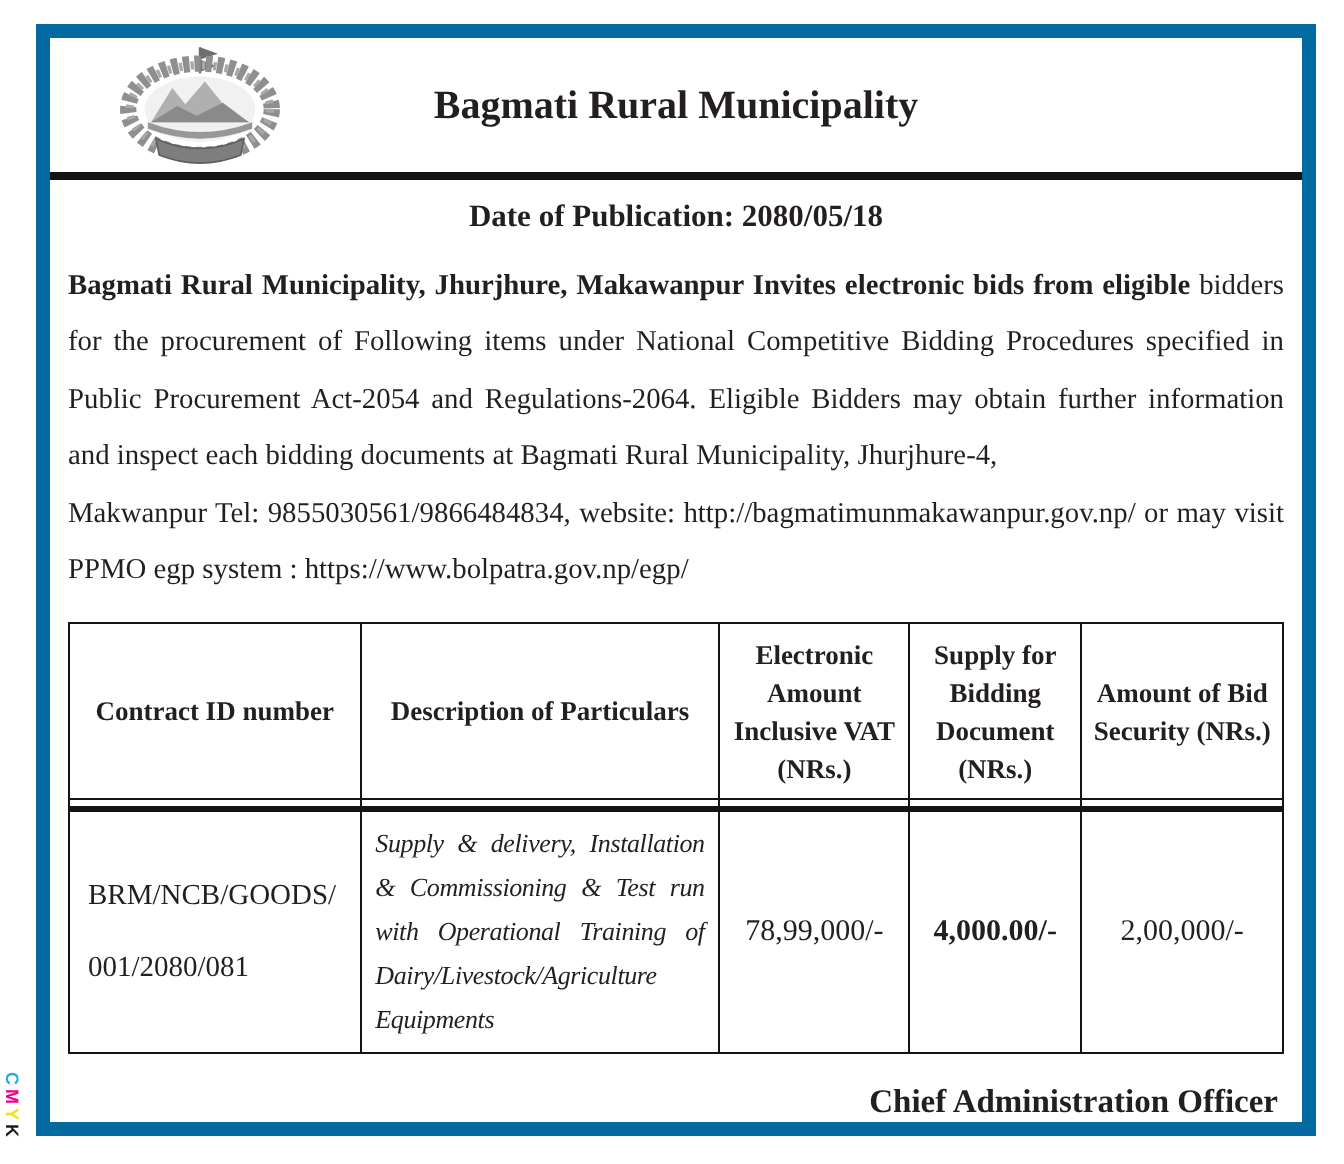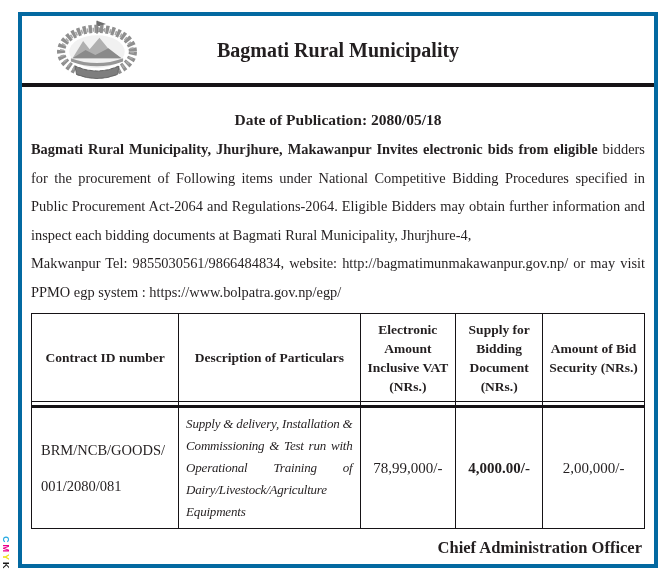--- a/index.html
+++ b/index.html
@@ -2,37 +2,37 @@
 <html><head>
 <meta charset="utf-8">
 <style>
   html,body{margin:0;padding:0;background:#ffffff;}
   .page{
     position:relative;width:672px;height:582px;background:#ffffff;
     font-family:"Liberation Serif", serif;color:#231f20;overflow:hidden;
   }
   .frame{
     position:absolute;left:18px;top:12px;width:640px;height:556px;
-    box-sizing:border-box;border:4px solid #0369a1;background:#ffffff;
+    box-sizing:border-box;border:7px solid #0369a1;background:#ffffff;
     display:flex;flex-direction:column;
   }
   .header-box{
     position:relative;flex:0 0 71px;box-sizing:border-box;
     border-bottom:4px solid #161316;
     display:flex;align-items:center;justify-content:center;
   }
   .logo{position:absolute;left:32px;top:3px;width:86px;height:62px;}
   .titles{text-align:center;}
   .title-main{font-size:20px;font-weight:700;line-height:26px;}
   .title-sub{font-size:18.5px;font-weight:700;line-height:25px;}
   .banner{
     flex:0 0 30px;background:#231f20;color:#ffffff;
     font-weight:700;font-size:18.5px;text-align:center;line-height:30px;
   }
-  .content{flex:1;box-sizing:border-box;padding:22px 9px 0;display:flex;flex-direction:column;}
+  .content{flex:1;box-sizing:border-box;padding:8px 9px 0;display:flex;flex-direction:column;justify-content:space-between;}
   .pub-date{text-align:center;font-weight:700;font-size:15.5px;margin:2px 0 4px;}
   .notice-text{margin:2px 0 7px;font-size:14.4px;line-height:28.5px;text-align:justify;}
   .bid-table{width:100%;border-collapse:collapse;table-layout:fixed;}
   .bid-table th,.bid-table td{border:1.5px solid #161316;box-sizing:border-box;}
   .bid-table thead th{
     font-size:13.5px;font-weight:700;height:88px;padding:2px 4px;
     vertical-align:middle;text-align:center;line-height:19px;
   }
   .bid-table tr.spacer td{height:5px;padding:0;border-bottom:3px solid #161316;}
   .bid-table tbody td{vertical-align:middle;}
@@ -85,21 +85,21 @@
       </div>
     </div>
 
 
     <div class="content">
 
       <div class="pub-date">Date of Publication: 2080/05/18</div>
 
       <p class="notice-text">
         <b>Bagmati Rural Municipality, Jhurjhure, Makawanpur Invites electronic bids from eligible</b>
-        <span>bidders for the procurement of Following items under National Competitive Bidding Procedures specified in Public Procurement Act-2064 and Regulations-2064. Eligible Bidders may obtain further information and inspect each bidding documents at Bagmati Rural Municipality, Jhurjhure-4,</span>
+        <span>bidders for the procurement of Following items under National Competitive Bidding Procedures specified in Public Procurement Act-2054 and Regulations-2064. Eligible Bidders may obtain further information and inspect each bidding documents at Bagmati Rural Municipality, Jhurjhure-4,</span>
         <br>
         <span>Makwanpur Tel: 9855030561/9866484834, website: http://bagmatimunmakawanpur.gov.np/ or may visit PPMO egp system : https://www.bolpatra.gov.np/egp/</span>
       </p>
 
       <table class="bid-table">
         <colgroup>
           <col style="width:24%">
           <col style="width:29.6%">
           <col style="width:15.6%">
           <col style="width:14.2%">

